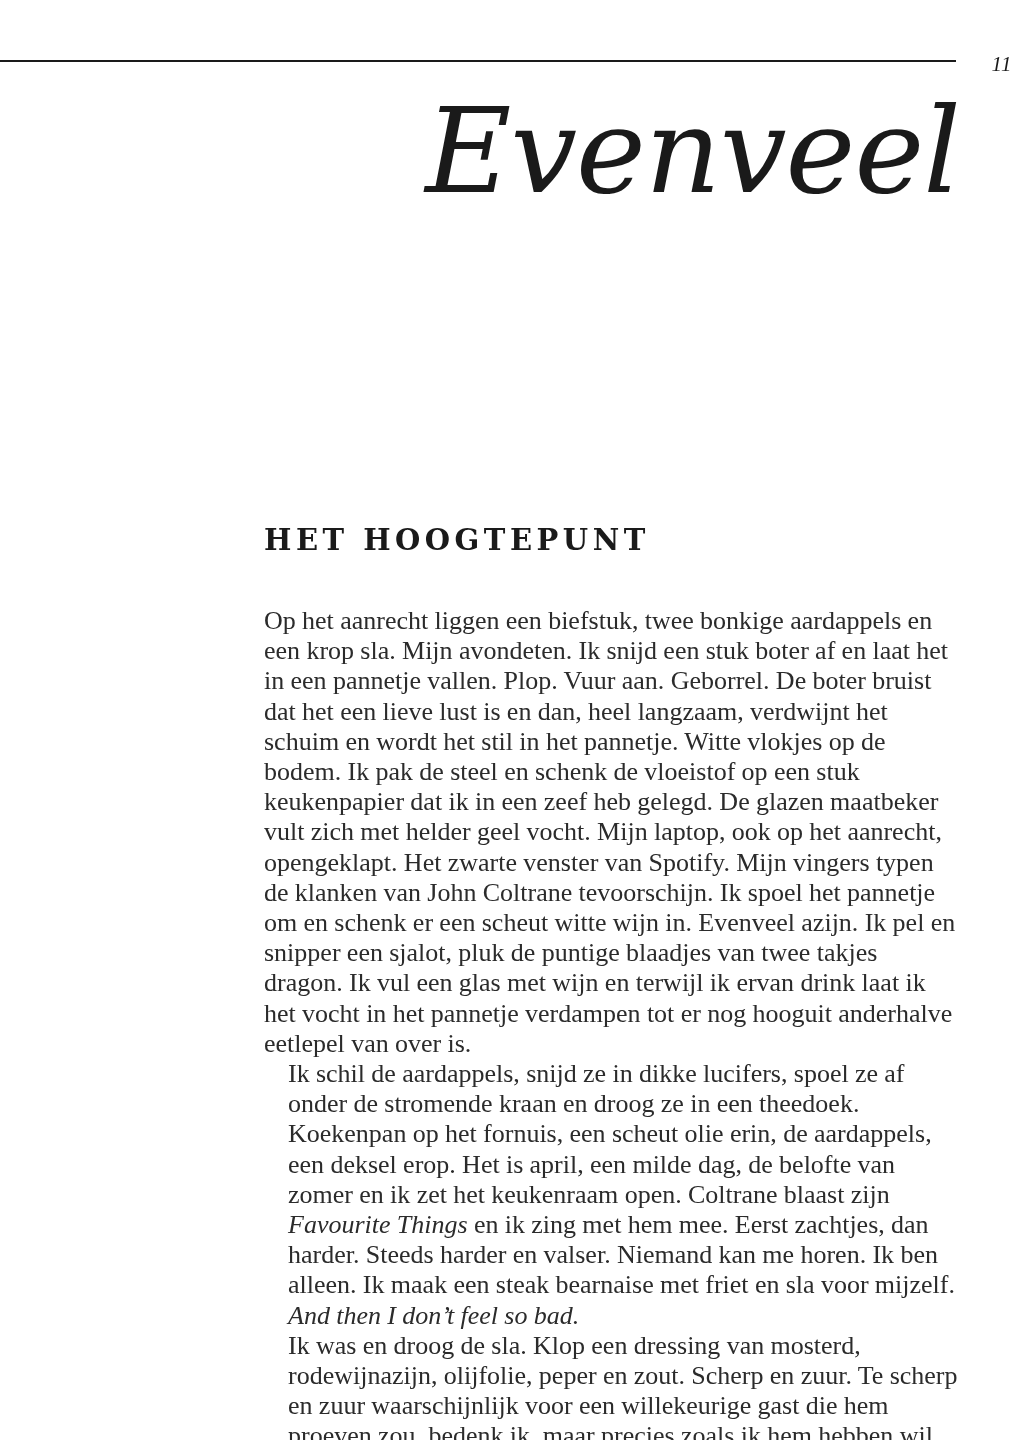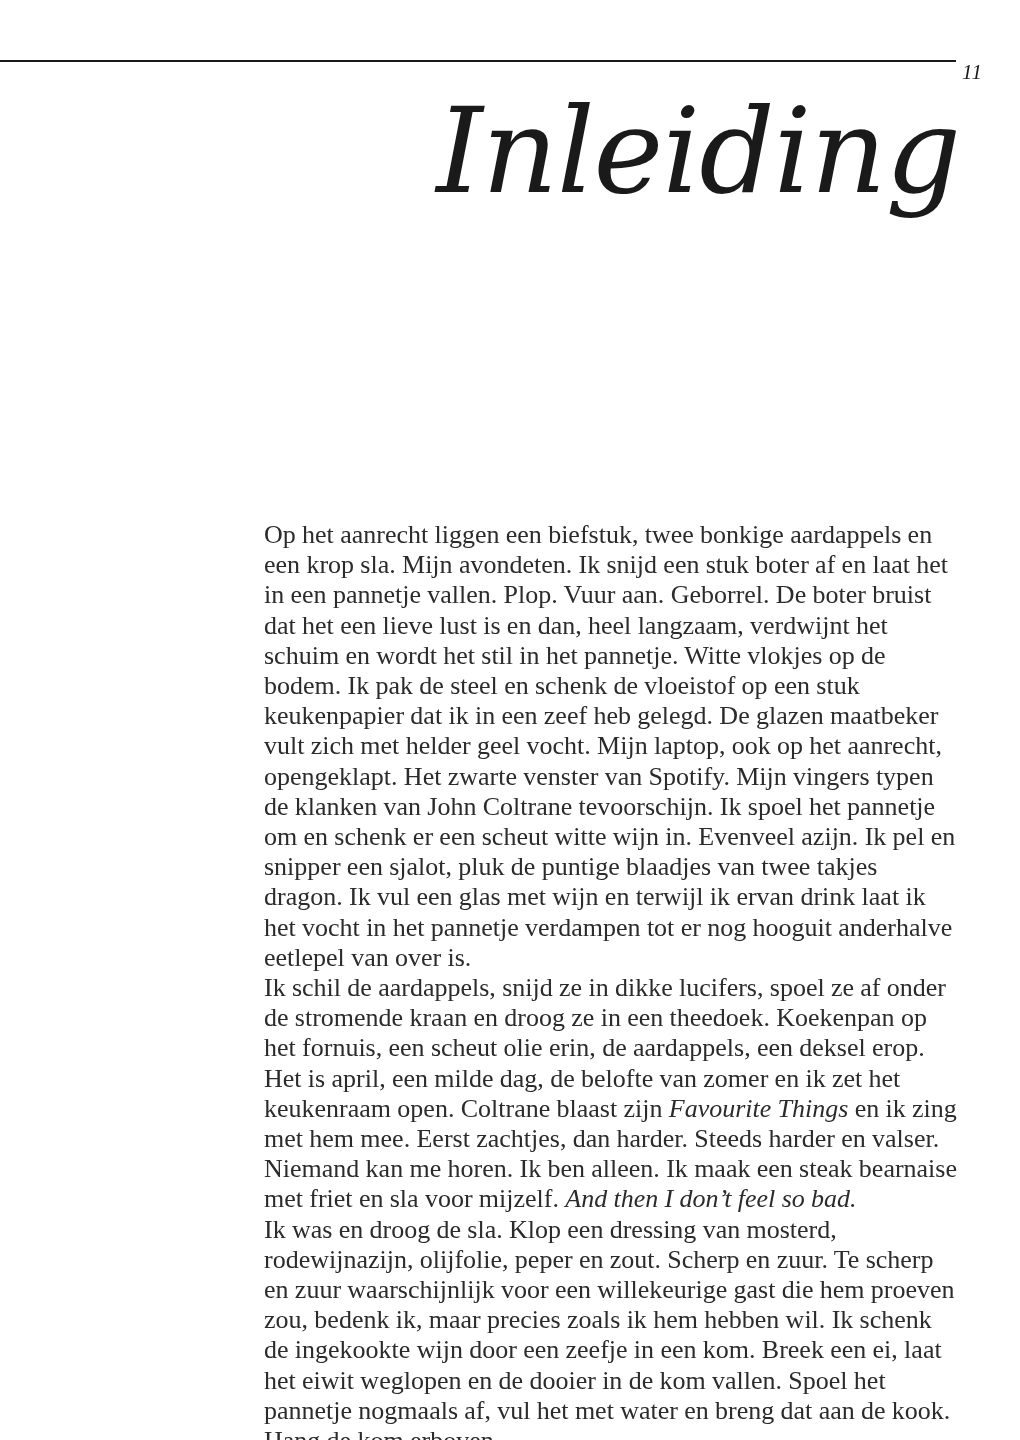--- a/index.html
+++ b/index.html
@@ -27,29 +27,29 @@
   .head-rule {
     position: absolute;
     top: 16px;
     left: 0;
     width: 956px;
     height: 0;
     border-top: 2px solid #1a1a1a;
   }
   .folio {
     position: absolute;
-    top: 12px;
+    top: 4px;
     left: 962px;
     width: 50px;
     font-family: "Liberation Serif", "DejaVu Serif", serif;
     font-style: italic;
     font-size: 21px;
     line-height: 32px;
     color: #1a1a1a;
-    text-align: left;
+    text-align: right;
     letter-spacing: 0.5px;
   }
 
   
   .chapter-title {
     position: absolute;
     top: 92px;
     left: 64px;
     width: 896px;
     text-align: right;
@@ -87,34 +87,36 @@
     font-family: "Liberation Serif", "DejaVu Serif", serif;
     font-size: 26px;
     line-height: 30.2px;
     color: #2b2b2b;
     text-align: left;
     hyphens: none;
     word-spacing: -0.2px;
   }
   .body-text p + p {
     margin-top: 0;
+    margin-left: 24px;
   }
   .body-text em {
     font-style: italic;
   }
 </style>
 </head>
 <body>
 
 <div class="running-head">
   <div class="head-rule"></div>
   <div class="folio">11</div>
 </div>
 
-<div class="chapter-title">Inleiding</div>
+<div class="chapter-title">Evenveel</div>
 
 <div class="text-column">
+  <h2 class="section-heading">HET HOOGTEPUNT</h2>
   <div class="body-text">
     <p><span>Op het aanrecht liggen een biefstuk, twee bonkige aardappels en een krop sla. Mijn avondeten. Ik snijd een stuk boter af en laat het in een pannetje vallen. Plop. Vuur aan. Geborrel. De boter bruist dat het een lieve lust is en dan, heel langzaam, verdwijnt het schuim en wordt het stil in het pannetje. Witte vlokjes op de bodem. Ik pak de steel en schenk de vloeistof op een stuk keukenpapier dat ik in een zeef heb gelegd. De glazen maatbeker vult zich met helder geel vocht. Mijn laptop, ook op het aanrecht, opengeklapt. Het zwarte venster van Spotify. Mijn vingers typen de klanken van John Coltrane tevoorschijn. Ik spoel het pannetje om en schenk er een scheut witte wijn in. Evenveel azijn. Ik pel en snipper een sjalot, pluk de puntige blaadjes van twee takjes dragon. Ik vul een glas met wijn en terwijl ik ervan drink laat ik het vocht in het pannetje verdampen tot er nog hooguit anderhalve eetlepel van over is.</span></p>
     <p><span>Ik schil de aardappels, snijd ze in dikke lucifers, spoel ze af onder de stromende kraan en droog ze in een theedoek. Koekenpan op het fornuis, een scheut olie erin, de aardappels, een deksel erop. Het is april, een milde dag, de belofte van zomer en ik zet het keukenraam open. Coltrane blaast zijn </span><em>Favourite Things</em><span> en ik zing met hem mee. Eerst zachtjes, dan harder. Steeds harder en valser. Niemand kan me horen. Ik ben alleen. Ik maak een steak bearnaise met friet en sla voor mijzelf. </span><em>And then I don’t feel so bad.</em></p>
     <p><span>Ik was en droog de sla. Klop een dressing van mosterd, rodewijnazijn, olijfolie, peper en zout. Scherp en zuur. Te scherp en zuur waarschijnlijk voor een willekeurige gast die hem proeven zou, bedenk ik, maar precies zoals ik hem hebben wil. Ik schenk de ingekookte wijn door een zeefje in een kom. Breek een ei, laat het eiwit weglopen en de dooier in de kom vallen. Spoel het pannetje nogmaals af, vul het met water en breng dat aan de kook. Hang de kom erboven.</span></p>
   </div>
 </div>
 
 </body></html>

